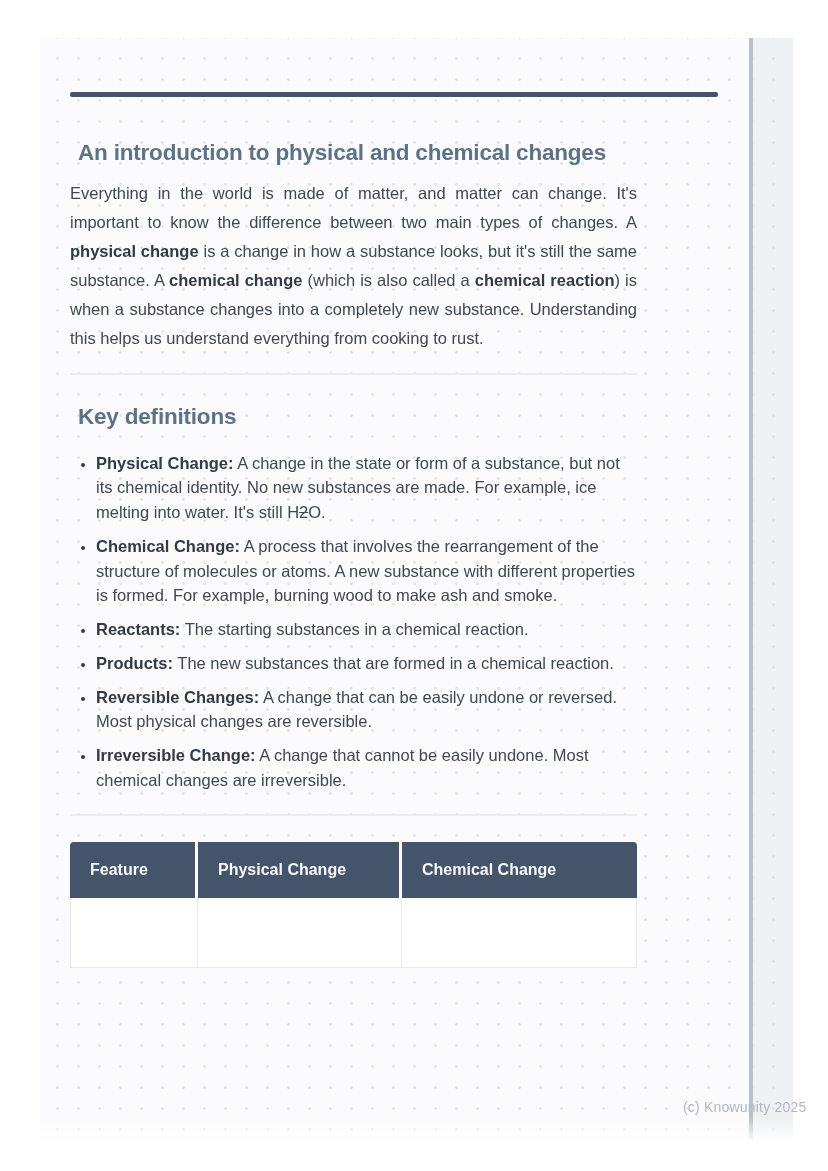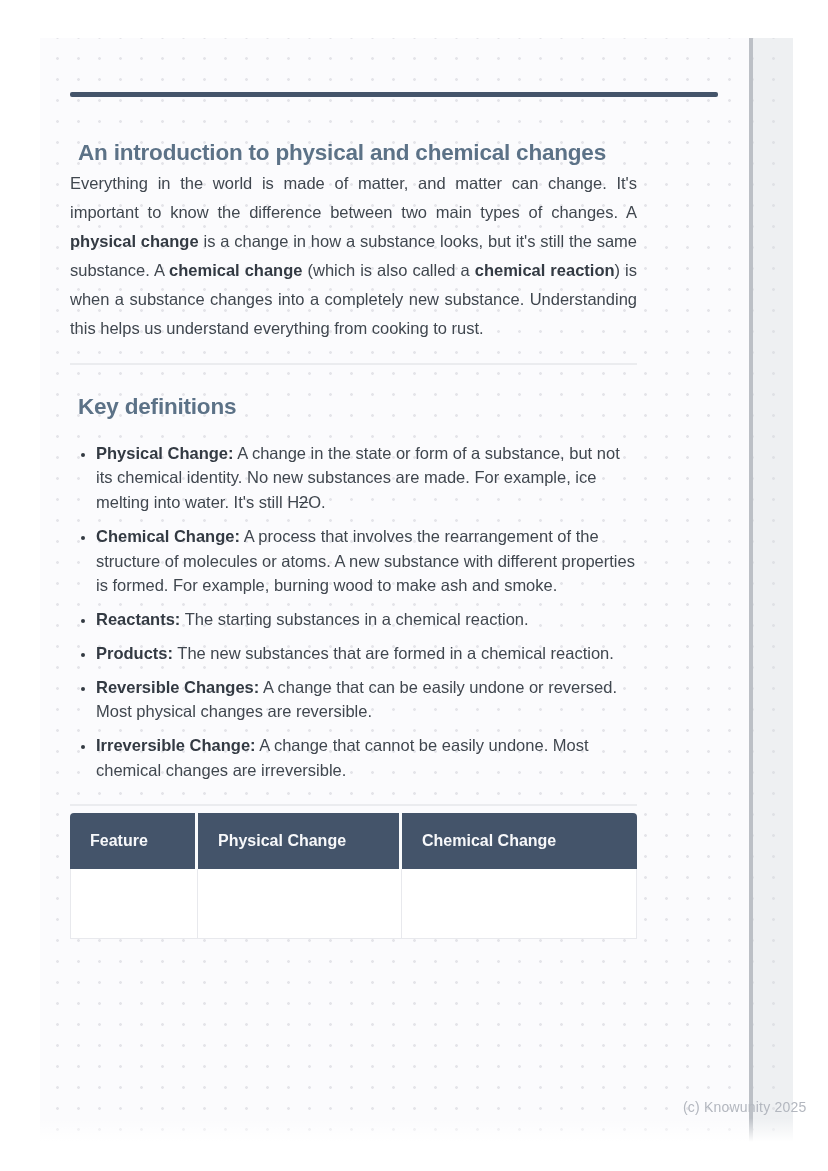--- a/index.html
+++ b/index.html
@@ -63,21 +63,21 @@
   .section-heading {
     margin: 28px 0 0 8px;
     font-size: 22.5px;
     line-height: 1.25;
     font-weight: 700;
     letter-spacing: -0.2px;
     color: #5c7287;
   }
   .section-heading.first { margin-top: 42px; }
   .para {
-    margin: 2px 0 0 0;
+    margin: 12px 0 0 0;
     font-size: 16.5px;
     line-height: 1.75;
     text-align: justify;
     color: #40474f;
   }
   .para strong, li strong { color: #333a43; font-weight: 700; }
   .section-divider {
     margin-top: 21px;
     height: 2px;
     width: 567px;
@@ -94,21 +94,21 @@
   .defs-list li {
     font-size: 16.5px;
     line-height: 1.5;
     margin-bottom: 9px;
     color: #40474f;
   }
   .defs-list li::marker { color: #333a43; font-size: 14px; }
 
   
   .compare-table {
-    margin-top: 7px;
+    margin-top: 26px;
     width: 567px;
     border-collapse: separate;
     border-spacing: 0;
     table-layout: fixed;
   }
   .compare-table th {
     background: #44546a;
     color: #f7f8fa;
     font-size: 16px;
     font-weight: 700;

